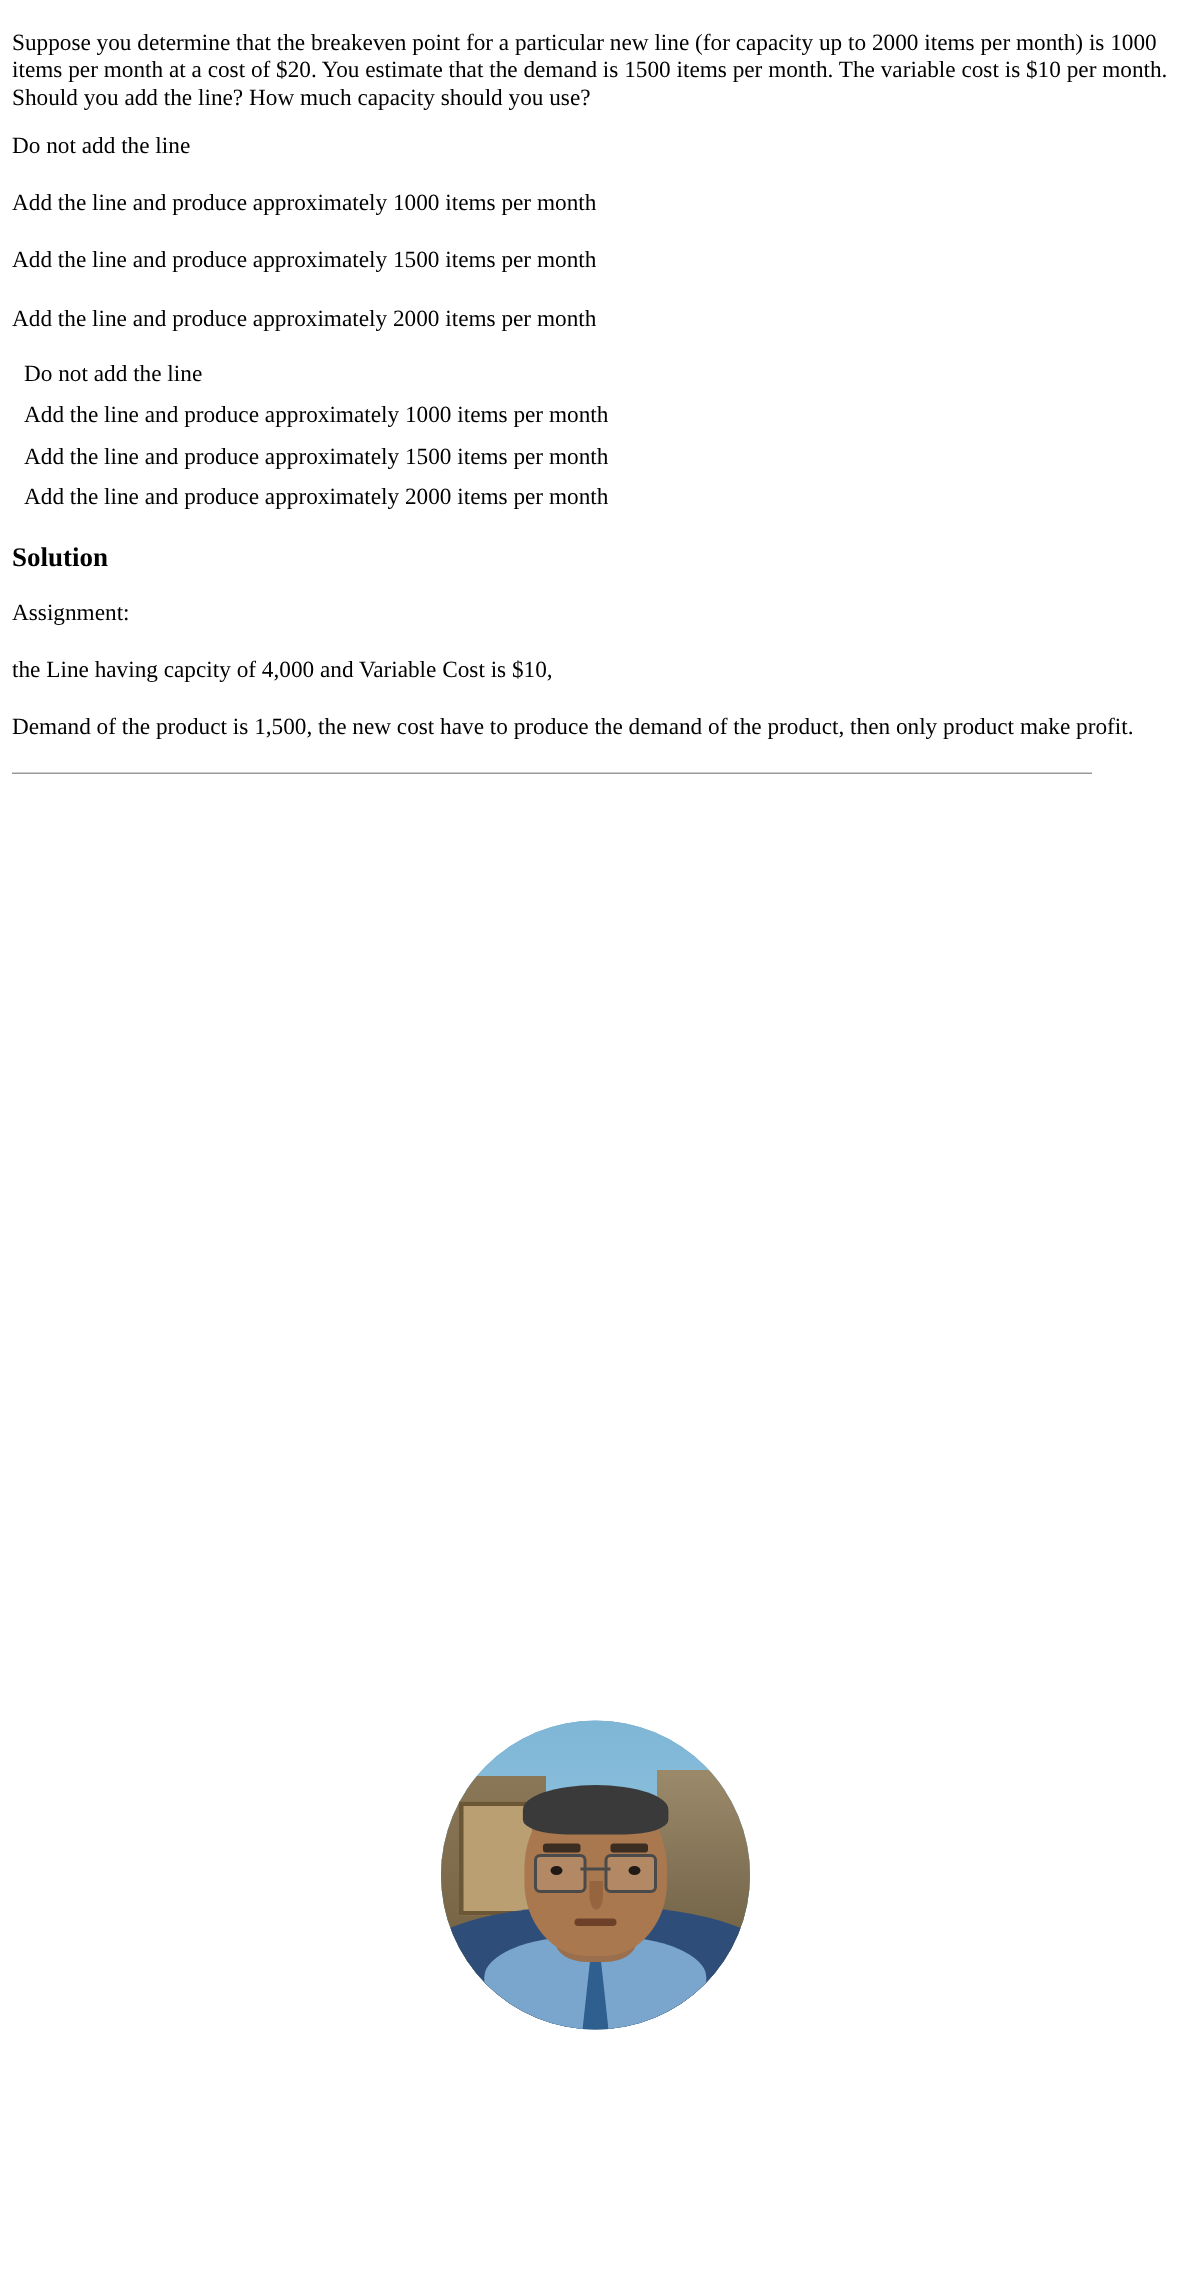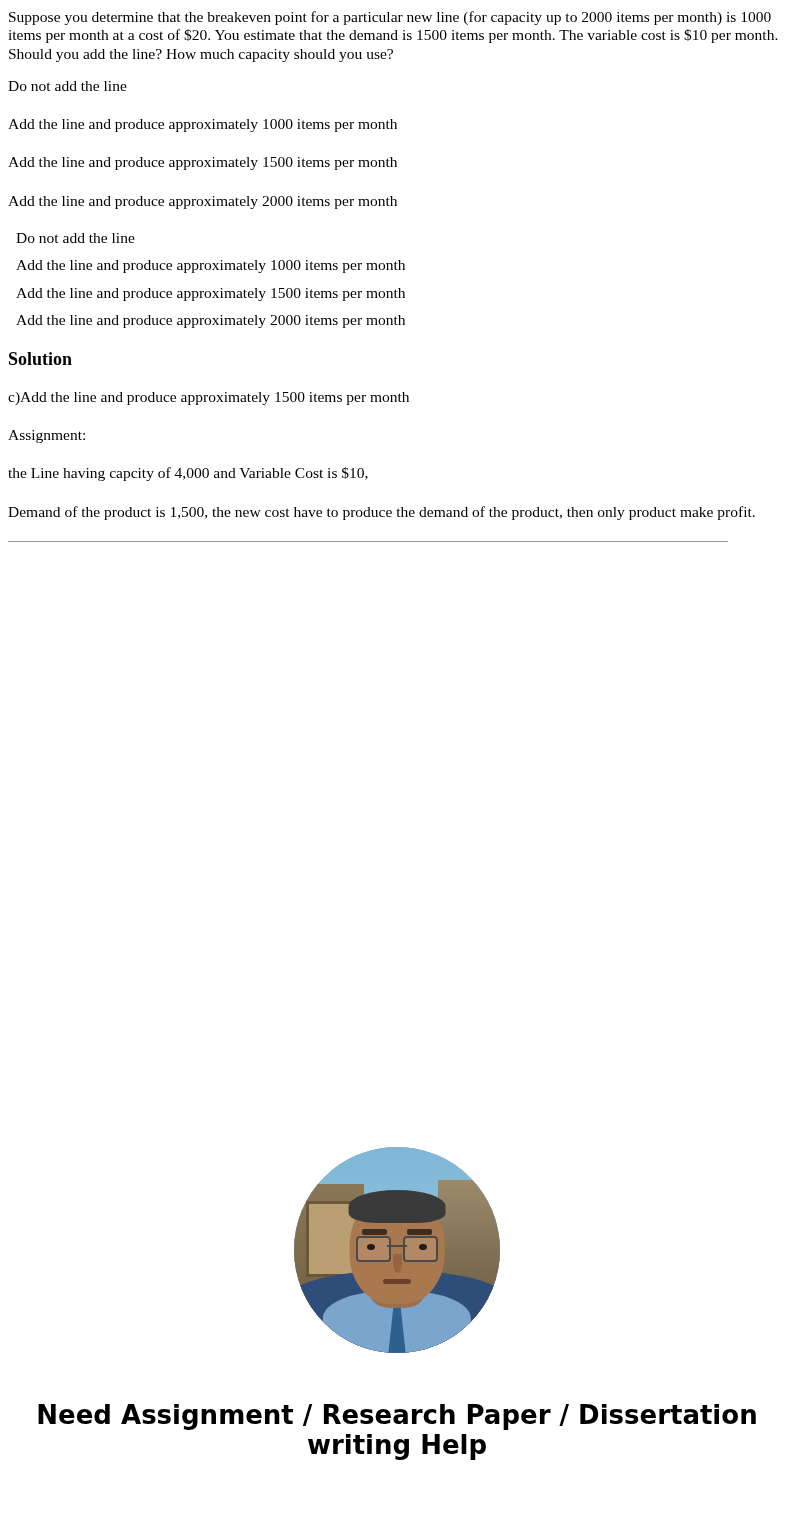--- a/index.html
+++ b/index.html
@@ -8,21 +8,21 @@
     background: #ffffff;
   }
   body {
     width: 794px;
     min-height: 1523px;
     font-family: "Liberation Serif", serif;
     color: #000000;
     position: relative;
   }
   .page {
-    padding: 8px 8px 0 8px;
+    padding: 20px 8px 0 8px;
     box-sizing: border-box;
     width: 794px;
   }
   .question {
     font-size: 15.5px;
     line-height: 1.18;
     margin: 0 0 14px 0;
     text-align: left;
   }
   .opt {
@@ -248,21 +248,20 @@
 
   <ul class="opt-list">
     <li>Do not add the line</li>
     <li>Add the line and produce approximately 1000 items per month</li>
     <li>Add the line and produce approximately 1500 items per month</li>
     <li>Add the line and produce approximately 2000 items per month</li>
   </ul>
 
   <h2 class="solution-heading">Solution</h2>
 
-  <p class="para">c)Add the line and produce approximately 1500 items per month</p>
   <p class="para">Assignment:</p>
   <p class="para">the Line having capcity of 4,000 and Variable Cost is $10,</p>
   <p class="para">Demand of the product is 1,500, the new cost have to produce the demand of the product, then only product make profit.</p>
 
   <hr class="rule">
 </div>
 
 <div class="avatar-wrap">
   <div class="avatar">
     <div class="av-sky"></div>
@@ -281,14 +280,13 @@
     <div class="av-glass r"></div>
     <div class="av-bridge"></div>
     <div class="av-eye l"></div>
     <div class="av-eye r"></div>
     <div class="av-nose"></div>
     <div class="av-mouth"></div>
   </div>
 </div>
 
 <div class="footer">
-  <span>Need Assignment / Research Paper / Dissertation writing Help</span>
 </div>
 
 </body></html>

